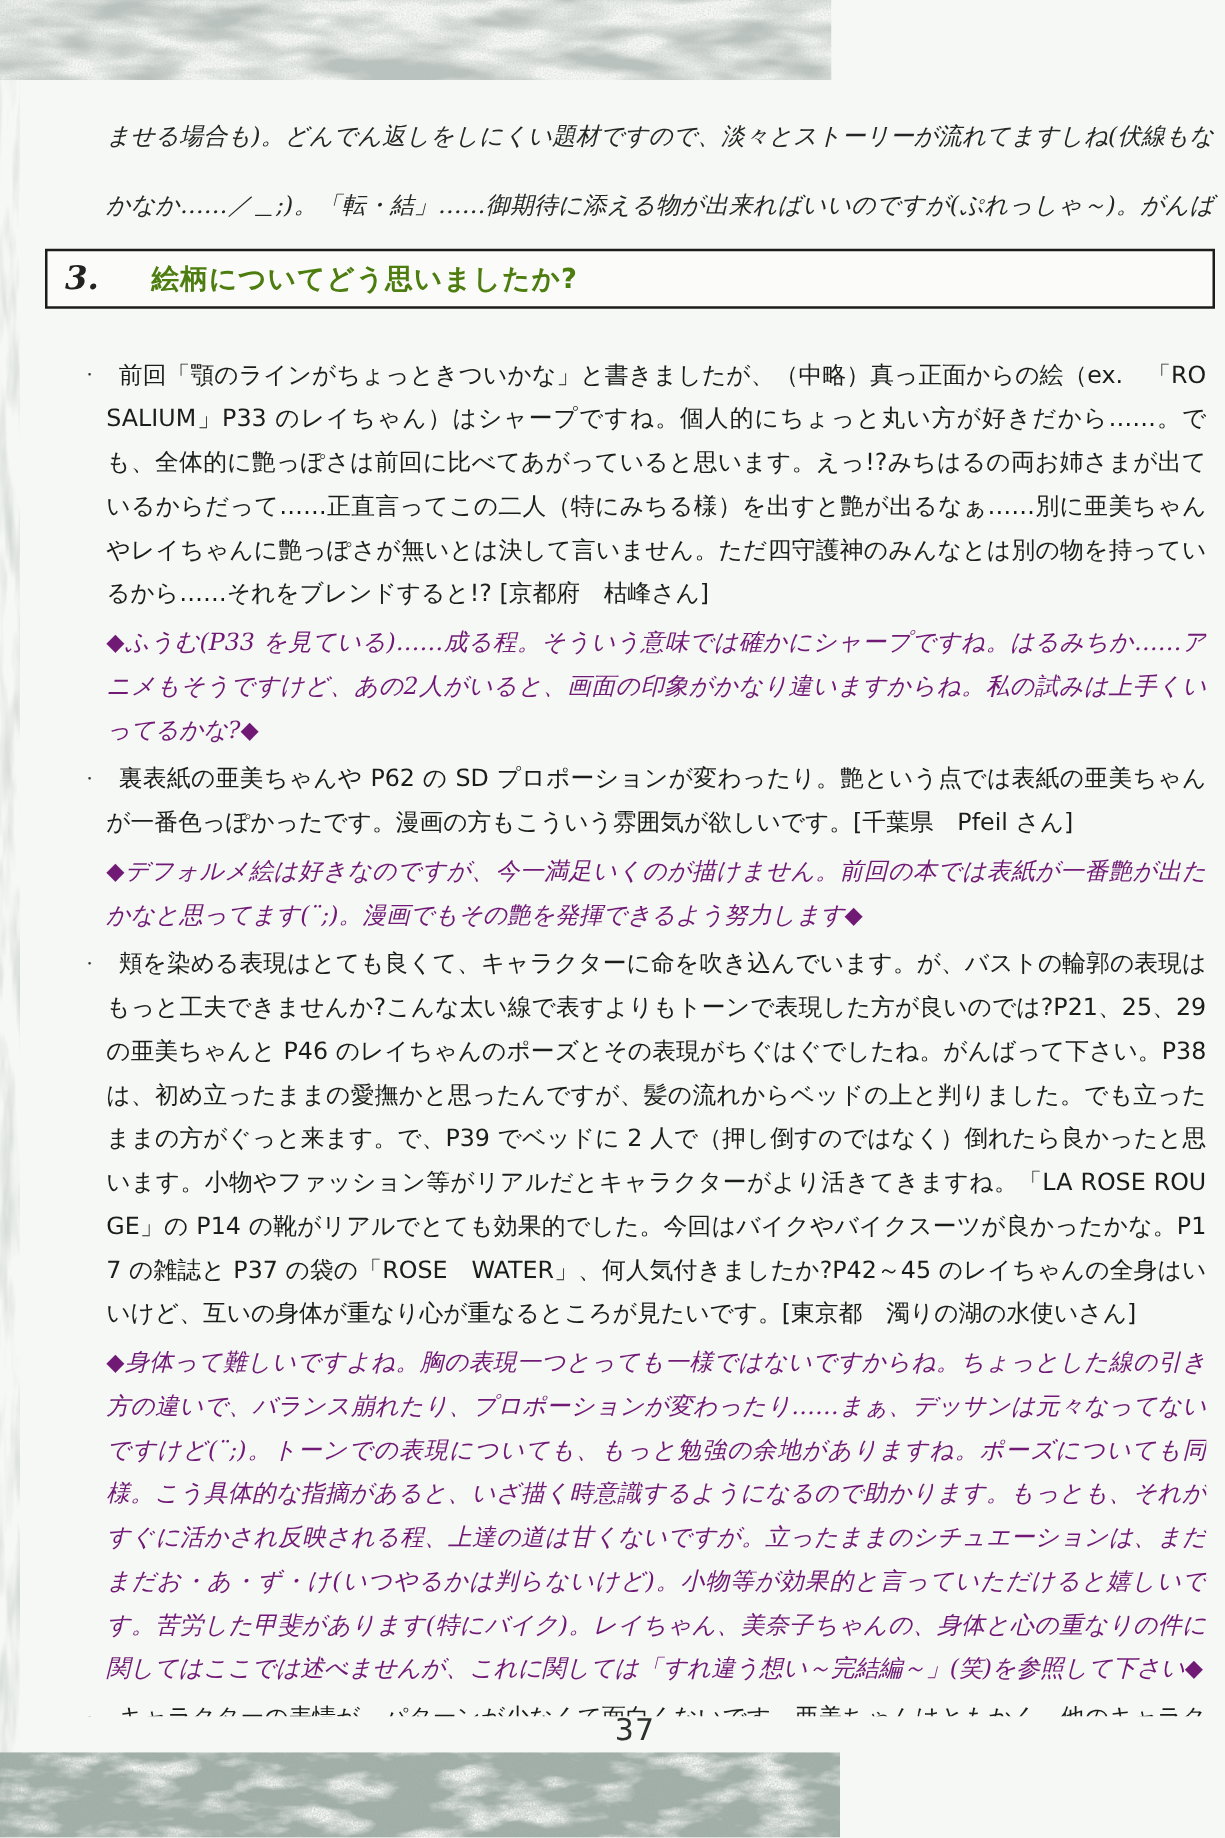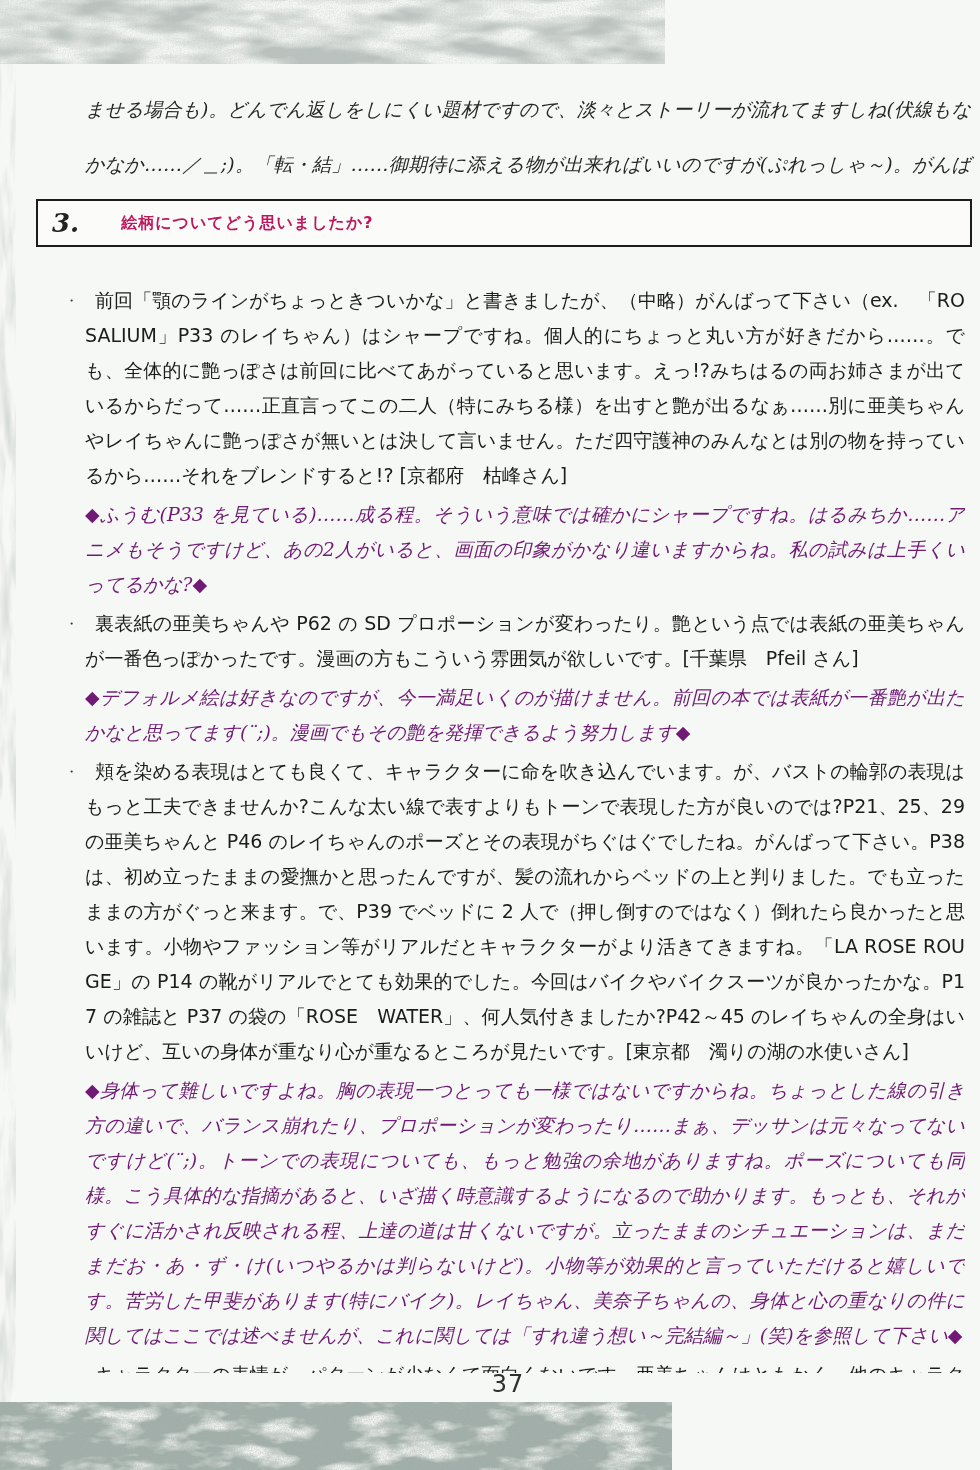--- a/index.html
+++ b/index.html
@@ -20,21 +20,21 @@
   .header-box{
     position:absolute;top:199px;left:36px;width:932px;height:44px;
     border:2px solid #1c1c1c;background:#fbfcfa;
     display:flex;align-items:center;
   }
   .q-number{
     margin-left:14px;font-size:26px;font-weight:bold;font-style:italic;
     font-family:"DejaVu Serif","Liberation Serif",serif;color:#222;
   }
   .q-text{
-    margin-left:42px;font-size:16px;font-weight:bold;letter-spacing:1px;color:#be185d;
+    margin-left:42px;font-size:22px;font-weight:bold;letter-spacing:1px;color:#4d7c0f;
   }
   .stats{
     margin-left:auto;margin-right:12px;display:flex;align-items:center;gap:14px;
   }
   .stat-label{font-size:21px;font-weight:bold;color:#1b1b1b;}
   .stat-value{
     font-size:30px;font-weight:bold;font-style:italic;letter-spacing:2px;
     font-family:"DejaVu Serif","Liberation Serif",serif;color:#161616;
   }
   .stat-sep{
@@ -110,21 +110,21 @@
 <div class="intro">ませる場合も)。どんでん返しをしにくい題材ですので、淡々とストーリーが流れてますしね(伏線もなかなか……／＿;)。「転・結」……御期待に添える物が出来ればいいのですが(ぷれっしゃ～)。がんばるでし◆</div>
 
 <div class="header-box">
   <span class="q-number">3.</span>
   <span class="q-text">絵柄についてどう思いましたか?</span>
 </div>
 
 <div class="entries">
     <div class="entry comment">
       <span class="bullet">・</span>
-      <span class="etext">前回「顎のラインがちょっときついかな」と書きましたが、（中略）がんばって下さい（ex.　「ROSALIUM」P33 のレイちゃん）はシャープですね。個人的にちょっと丸い方が好きだから……。でも、全体的に艶っぽさは前回に比べてあがっていると思います。えっ!?みちはるの両お姉さまが出ているからだって……正直言ってこの二人（特にみちる様）を出すと艶が出るなぁ……別に亜美ちゃんやレイちゃんに艶っぽさが無いとは決して言いません。ただ四守護神のみんなとは別の物を持っているから……それをブレンドすると!? [京都府　枯峰さん]</span>
+      <span class="etext">前回「顎のラインがちょっときついかな」と書きましたが、（中略）真っ正面からの絵（ex.　「ROSALIUM」P33 のレイちゃん）はシャープですね。個人的にちょっと丸い方が好きだから……。でも、全体的に艶っぽさは前回に比べてあがっていると思います。えっ!?みちはるの両お姉さまが出ているからだって……正直言ってこの二人（特にみちる様）を出すと艶が出るなぁ……別に亜美ちゃんやレイちゃんに艶っぽさが無いとは決して言いません。ただ四守護神のみんなとは別の物を持っているから……それをブレンドすると!? [京都府　枯峰さん]</span>
     </div>
     <div class="entry reply"><span class="etext">◆ふうむ(P33 を見ている)……成る程。そういう意味では確かにシャープですね。はるみちか……アニメもそうですけど、あの2人がいると、画面の印象がかなり違いますからね。私の試みは上手くいってるかな?◆</span></div>
     <div class="entry comment">
       <span class="bullet">・</span>
       <span class="etext">裏表紙の亜美ちゃんや P62 の SD プロポーションが変わったり。艶という点では表紙の亜美ちゃんが一番色っぽかったです。漫画の方もこういう雰囲気が欲しいです。[千葉県　Pfeil さん]</span>
     </div>
     <div class="entry reply"><span class="etext">◆デフォルメ絵は好きなのですが、今一満足いくのが描けません。前回の本では表紙が一番艶が出たかなと思ってます(¨;)。漫画でもその艶を発揮できるよう努力します◆</span></div>
     <div class="entry comment">
       <span class="bullet">・</span>
       <span class="etext">頬を染める表現はとても良くて、キャラクターに命を吹き込んでいます。が、バストの輪郭の表現はもっと工夫できませんか?こんな太い線で表すよりもトーンで表現した方が良いのでは?P21、25、29 の亜美ちゃんと P46 のレイちゃんのポーズとその表現がちぐはぐでしたね。がんばって下さい。P38 は、初め立ったままの愛撫かと思ったんですが、髪の流れからベッドの上と判りました。でも立ったままの方がぐっと来ます。で、P39 でベッドに 2 人で（押し倒すのではなく）倒れたら良かったと思います。小物やファッション等がリアルだとキャラクターがより活きてきますね。「LA ROSE ROUGE」の P14 の靴がリアルでとても効果的でした。今回はバイクやバイクスーツが良かったかな。P17 の雑誌と P37 の袋の「ROSE　WATER」、何人気付きましたか?P42～45 のレイちゃんの全身はいいけど、互いの身体が重なり心が重なるところが見たいです。[東京都　濁りの湖の水使いさん]</span>

